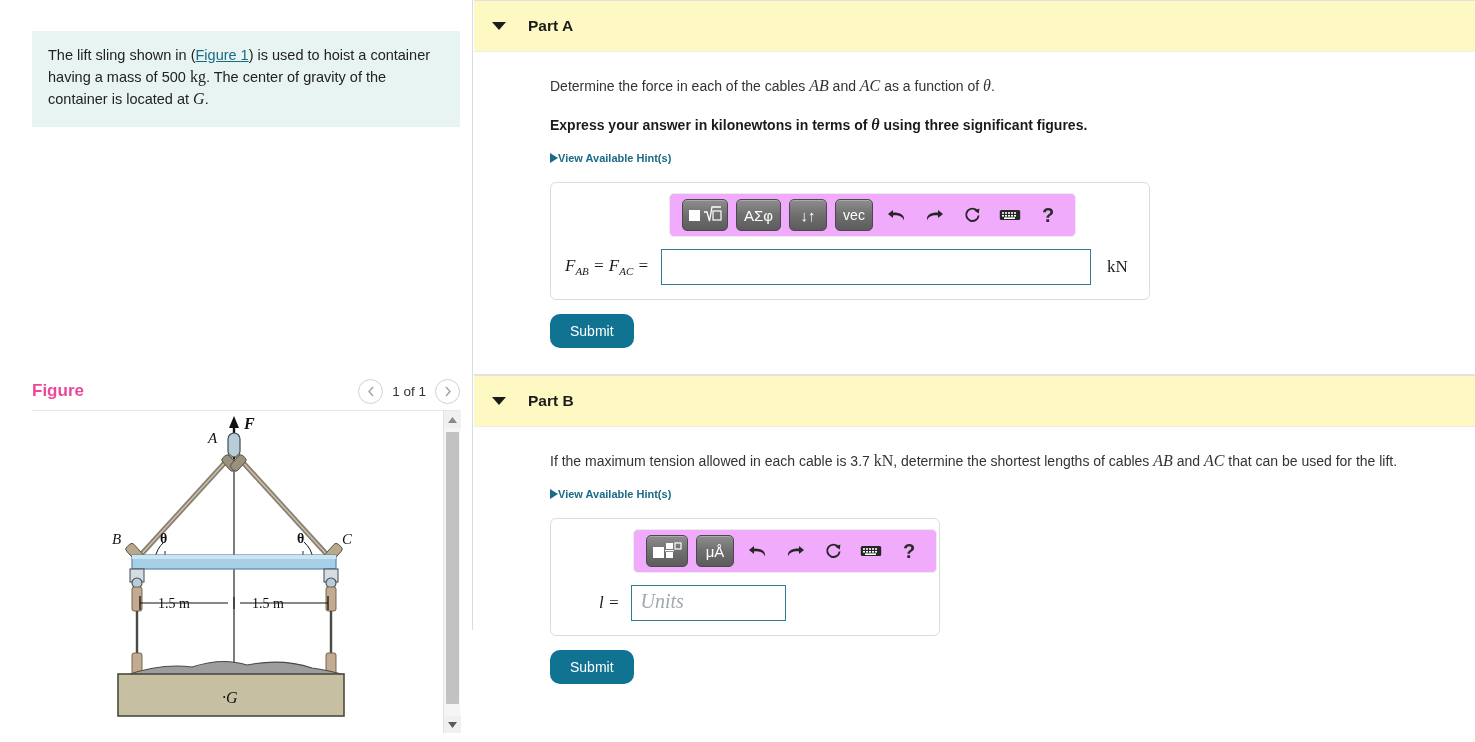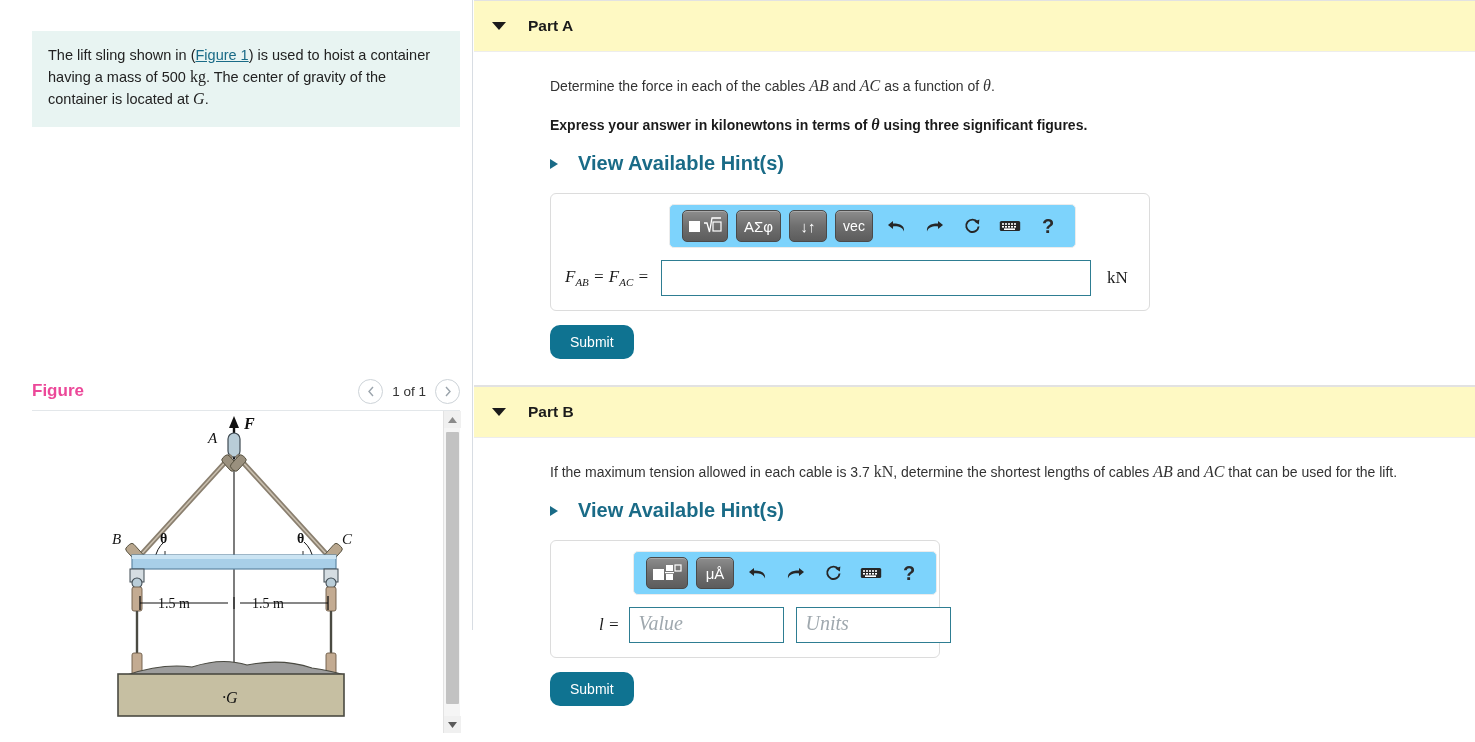--- a/index.html
+++ b/index.html
@@ -103,43 +103,43 @@
   }
   .part-title { font-size: 15.5px; font-weight: bold; color: #1b1b1b; }
 
   .part-body { padding: 22px 0 0 76px; }
   .prompt {
     font-size: 14px; color: #333; line-height: 1.5;
     margin-bottom: 15px;
   }
   .prompt-bold { font-weight: bold; color: #1b1b1b; }
   .hints {
-    color: #1a6b87; font-size: 20px; font-weight: bold;
-    display: flex; align-items: center; gap: 20px;
+    color: #1a6b87; font-size: 11px; font-weight: bold;
+    display: flex; align-items: center; gap: 0;
     margin-bottom: 18px;
   }
   .hint-tri {
     width: 0; height: 0;
     border-top: 5px solid transparent;
     border-bottom: 5px solid transparent;
     border-left: 8px solid #1a6b87;
   }
 
   
   .answer-box {
     border: 1px solid #dcdcdc; border-radius: 6px;
     background: #fff;
     display: inline-block;
     padding: 10px 14px 14px 14px;
   }
   .abox-a { width: 600px; }
   .abox-b { width: 390px; padding-left: 48px; }
 
   .tb {
-    background: #7dd3fc; border: 1px solid #ececec; border-radius: 5px;
+    background: #f0abfc; border: 1px solid #ececec; border-radius: 5px;
     display: flex; align-items: center; gap: 8px;
     padding: 5px 12px;
     width: fit-content;
   }
   .tb-a { margin-left: 104px; }
   .tb-b { margin-left: 34px; }
 
   .tbtn {
     background: linear-gradient(to bottom, #8d8d8d 0%, #6f6f6f 50%, #5c5c5c 100%);
     border: 1px solid #4a4a4a;
@@ -443,21 +443,20 @@
                 <rect x="15" y="7" width="2" height="1.6"></rect>
                 <rect x="5" y="9.4" width="11" height="1.6"></rect>
               </g>
             </svg>
           </div>
           <div class="tico help">?</div>
         </div>
 
         <div class="ans-row">
           <div class="ans-label">l =</div>
-          <input class="ans-input" style="width: 155px; margin-left: 10px;" placeholder="Value">
           <input class="ans-input" style="width: 155px; margin-left: 12px;" placeholder="Units">
         </div>
       </div>
 
       <div>
         <button class="submit-btn">Submit</button>
       </div>
     </div>
 
   </div>

